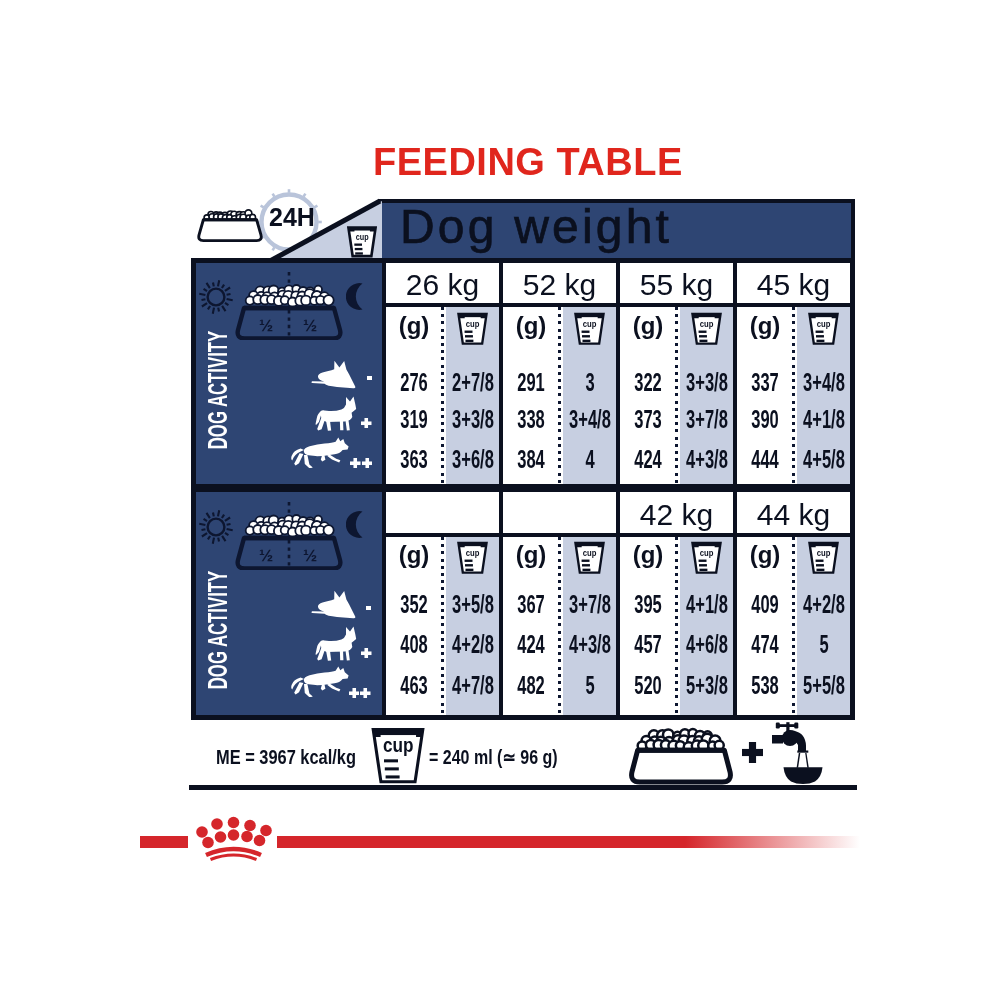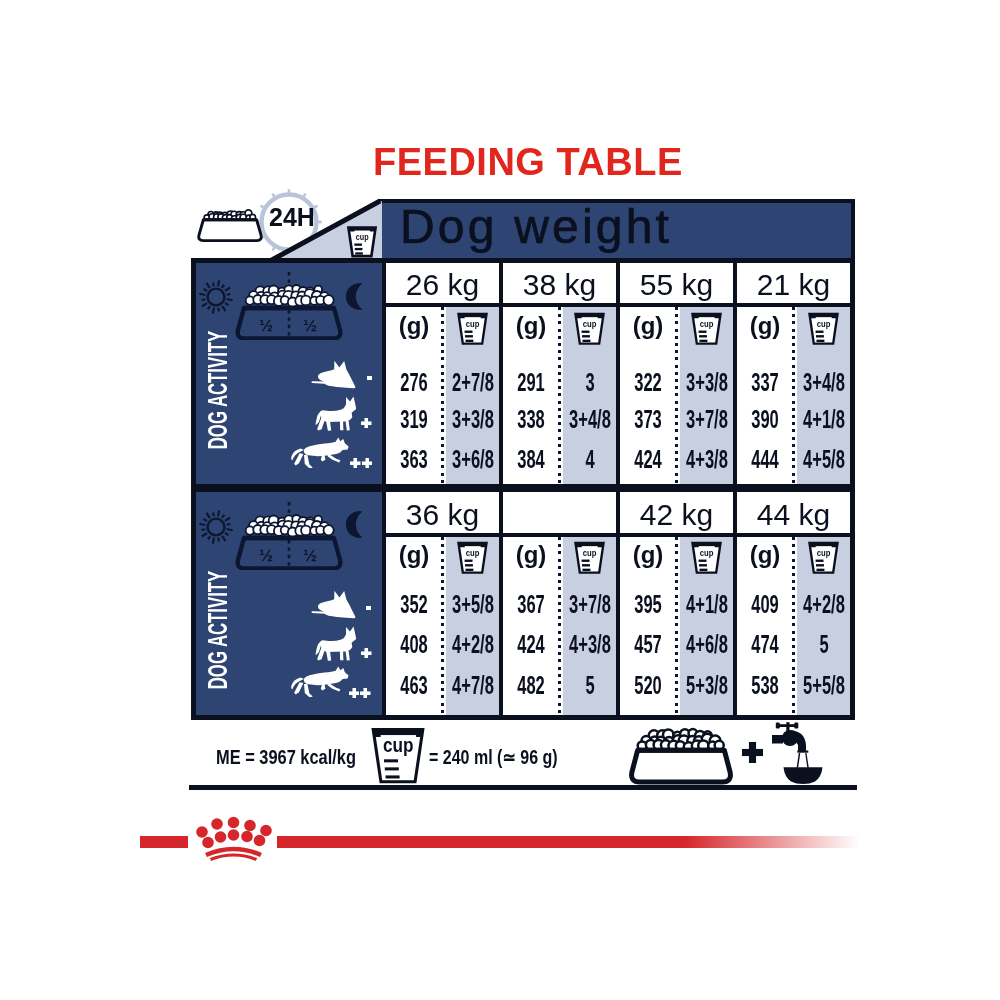--- a/index.html
+++ b/index.html
@@ -196,21 +196,21 @@
 <line x1="9.3" y1="31" x2="18" y2="31"></line>
 </g>
 </svg></div>
     <div class="abs num" style="left:368.5px;top:369.5px;">276</div>
     <div class="abs num" style="left:427.5px;top:369.5px;">2+7/8</div>
     <div class="abs num" style="left:368.5px;top:406.9px;">319</div>
     <div class="abs num" style="left:427.5px;top:406.9px;">3+3/8</div>
     <div class="abs num" style="left:368.5px;top:446.5px;">363</div>
     <div class="abs num" style="left:427.5px;top:446.5px;">3+6/8</div>
     <div class="abs" style="left:386px;top:303px;width:113px;height:4px;background:#0b101f;"></div>
-    <div class="abs wh" style="left:503px;top:265px;width:113px;height:40px;line-height:40px;">38 kg</div>
+    <div class="abs wh" style="left:503px;top:265px;width:113px;height:40px;line-height:40px;">52 kg</div>
     <div class="abs" style="left:563px;top:307px;width:53px;height:177px;background:#c7cfe1;"></div>
     <div class="abs dotv" style="left:558px;top:307px;height:177px;"></div>
     <div class="abs gl" style="left:503px;top:314px;width:56px;">(g)</div>
     <div class="abs" style="left:574px;top:312px;"><svg width="31" height="34" viewBox="0 0 34 36">
 <polygon points="1.6,1.6 32.4,1.6 27.6,34 6.4,34" fill="#fff" stroke="#0b101f" stroke-width="2.6"></polygon>
 <polygon points="1.6,1.6 32.4,1.6 31.6,6.2 2.4,6.2" fill="#0b101f"></polygon>
 <rect x="8.45" y="5" width="17.5" height="12.5" fill="#fff"></rect>
 <text x="17.2" y="15.4" font-family="Liberation Sans, sans-serif" font-size="10.3" font-weight="bold" fill="#0b101f" text-anchor="middle" transform="translate(17.2,0) scale(0.82,1) translate(-17.2,0)">cup</text>
 <g stroke="#0b101f" stroke-width="2.6">
 <line x1="8.3" y1="21" x2="17" y2="21"></line>
@@ -240,21 +240,21 @@
 <line x1="9.3" y1="31" x2="18" y2="31"></line>
 </g>
 </svg></div>
     <div class="abs num" style="left:602.5px;top:369.5px;">322</div>
     <div class="abs num" style="left:661.5px;top:369.5px;">3+3/8</div>
     <div class="abs num" style="left:602.5px;top:406.9px;">373</div>
     <div class="abs num" style="left:661.5px;top:406.9px;">3+7/8</div>
     <div class="abs num" style="left:602.5px;top:446.5px;">424</div>
     <div class="abs num" style="left:661.5px;top:446.5px;">4+3/8</div>
     <div class="abs" style="left:620px;top:303px;width:113px;height:4px;background:#0b101f;"></div>
-    <div class="abs wh" style="left:737px;top:265px;width:113px;height:40px;line-height:40px;">21 kg</div>
+    <div class="abs wh" style="left:737px;top:265px;width:113px;height:40px;line-height:40px;">45 kg</div>
     <div class="abs" style="left:797px;top:307px;width:53px;height:177px;background:#c7cfe1;"></div>
     <div class="abs dotv" style="left:792px;top:307px;height:177px;"></div>
     <div class="abs gl" style="left:737px;top:314px;width:56px;">(g)</div>
     <div class="abs" style="left:808px;top:312px;"><svg width="31" height="34" viewBox="0 0 34 36">
 <polygon points="1.6,1.6 32.4,1.6 27.6,34 6.4,34" fill="#fff" stroke="#0b101f" stroke-width="2.6"></polygon>
 <polygon points="1.6,1.6 32.4,1.6 31.6,6.2 2.4,6.2" fill="#0b101f"></polygon>
 <rect x="8.45" y="5" width="17.5" height="12.5" fill="#fff"></rect>
 <text x="17.2" y="15.4" font-family="Liberation Sans, sans-serif" font-size="10.3" font-weight="bold" fill="#0b101f" text-anchor="middle" transform="translate(17.2,0) scale(0.82,1) translate(-17.2,0)">cup</text>
 <g stroke="#0b101f" stroke-width="2.6">
 <line x1="8.3" y1="21" x2="17" y2="21"></line>
@@ -365,21 +365,20 @@
 <rect x="0" y="6.6" width="20" height="6.8" fill="#fff"></rect>
 </svg></div>
     <div class="abs" style="left:348.5px;top:684.3px;"><svg width="10.5" height="10.5" viewBox="0 0 20 20">
 <rect x="6.6" y="0" width="6.8" height="20" fill="#fff"></rect>
 <rect x="0" y="6.6" width="20" height="6.8" fill="#fff"></rect>
 </svg></div>
     <div class="abs" style="left:360.0px;top:684.3px;"><svg width="10.5" height="10.5" viewBox="0 0 20 20">
 <rect x="6.6" y="0" width="6.8" height="20" fill="#fff"></rect>
 <rect x="0" y="6.6" width="20" height="6.8" fill="#fff"></rect>
 </svg></div>
-    <div class="abs wh" style="left:386px;top:494px;width:113px;height:41px;line-height:41px;">36 kg</div>
     <div class="abs" style="left:446px;top:537px;width:53px;height:178px;background:#c7cfe1;"></div>
     <div class="abs dotv" style="left:441px;top:537px;height:178px;"></div>
     <div class="abs gl" style="left:386px;top:543px;width:56px;">(g)</div>
     <div class="abs" style="left:457px;top:541px;"><svg width="31" height="34" viewBox="0 0 34 36">
 <polygon points="1.6,1.6 32.4,1.6 27.6,34 6.4,34" fill="#fff" stroke="#0b101f" stroke-width="2.6"></polygon>
 <polygon points="1.6,1.6 32.4,1.6 31.6,6.2 2.4,6.2" fill="#0b101f"></polygon>
 <rect x="8.45" y="5" width="17.5" height="12.5" fill="#fff"></rect>
 <text x="17.2" y="15.4" font-family="Liberation Sans, sans-serif" font-size="10.3" font-weight="bold" fill="#0b101f" text-anchor="middle" transform="translate(17.2,0) scale(0.82,1) translate(-17.2,0)">cup</text>
 <g stroke="#0b101f" stroke-width="2.6">
 <line x1="8.3" y1="21" x2="17" y2="21"></line>

